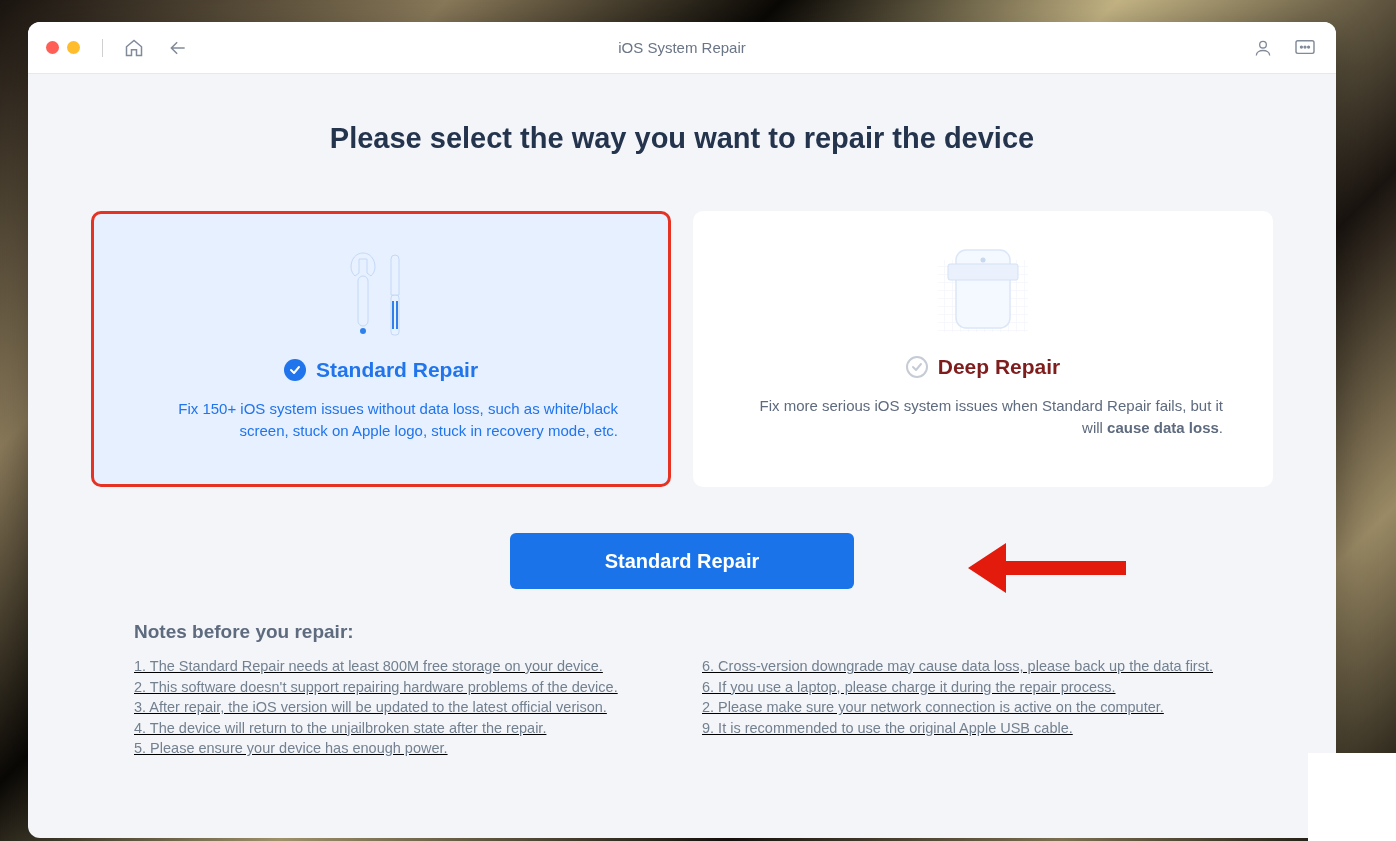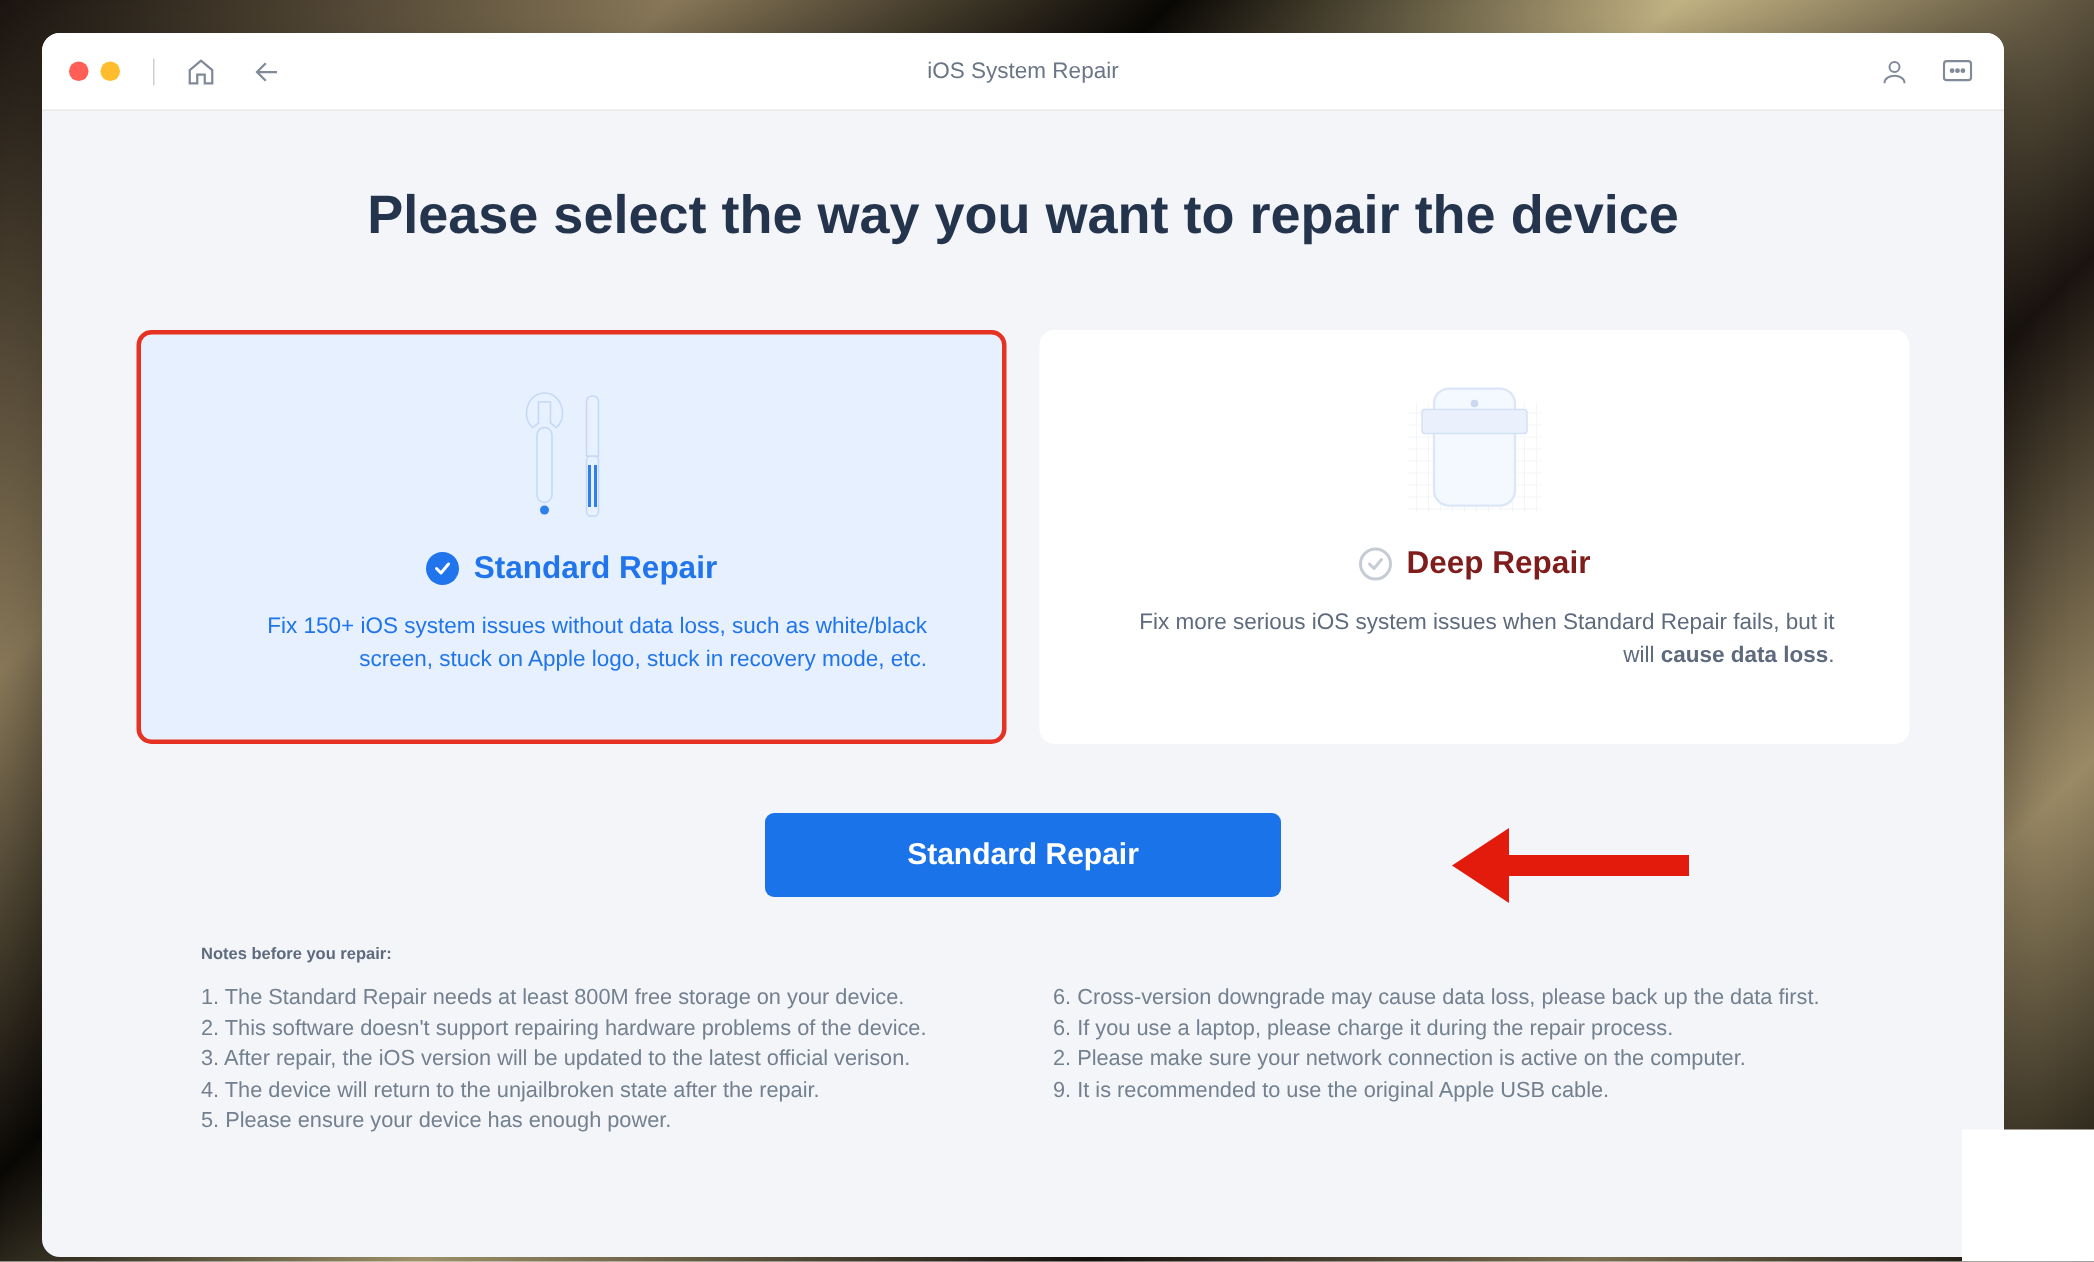--- a/index.html
+++ b/index.html
@@ -44,21 +44,21 @@
       transform: translateX(-50%);
       color: #6a7585;
       font-size: 15px;
       font-weight: 500;
     }
     .titlebar-right { position: absolute; right: 20px; display: flex; gap: 20px; align-items: center; }
 
     .content { padding: 48px 60px 0 60px; }
     .headline {
       text-align: center;
-      font-size: 36px;
+      font-size: 29px;
       font-weight: 600;
       color: #25344d;
       margin-bottom: 56px;
     }
     .cards { display: flex; gap: 22px; justify-content: center; }
     .card {
       width: 580px;
       height: 276px;
       border-radius: 10px;
       position: relative;
@@ -100,22 +100,22 @@
       cursor: pointer;
     }
     .arrow-annotation {
       position: absolute;
       left: 878px;
       top: 6px;
       pointer-events: none;
     }
 
     .notes-section { padding: 0 46px; margin-top: 32px; }
-    .notes-title { font-size: 11px; font-weight: 700; color: #5e6a7e; margin-bottom: 14px; }
-    .notes-cols { display: flex; gap: 40px; }
+    .notes-title { font-size: 19px; font-weight: 700; color: #5e6a7e; margin-bottom: 14px; }
+    .notes-cols { display: flex; gap: 40px; text-decoration: underline; }
     .notes-col { flex: 1; font-size: 14.5px; color: #73808f; line-height: 1.35; }
     .note-item { margin-bottom: 1px; }
 
     .watermark {
       position: absolute;
       right: 0;
       bottom: 0;
       width: 88px;
       height: 88px;
       background: #ffffff;

